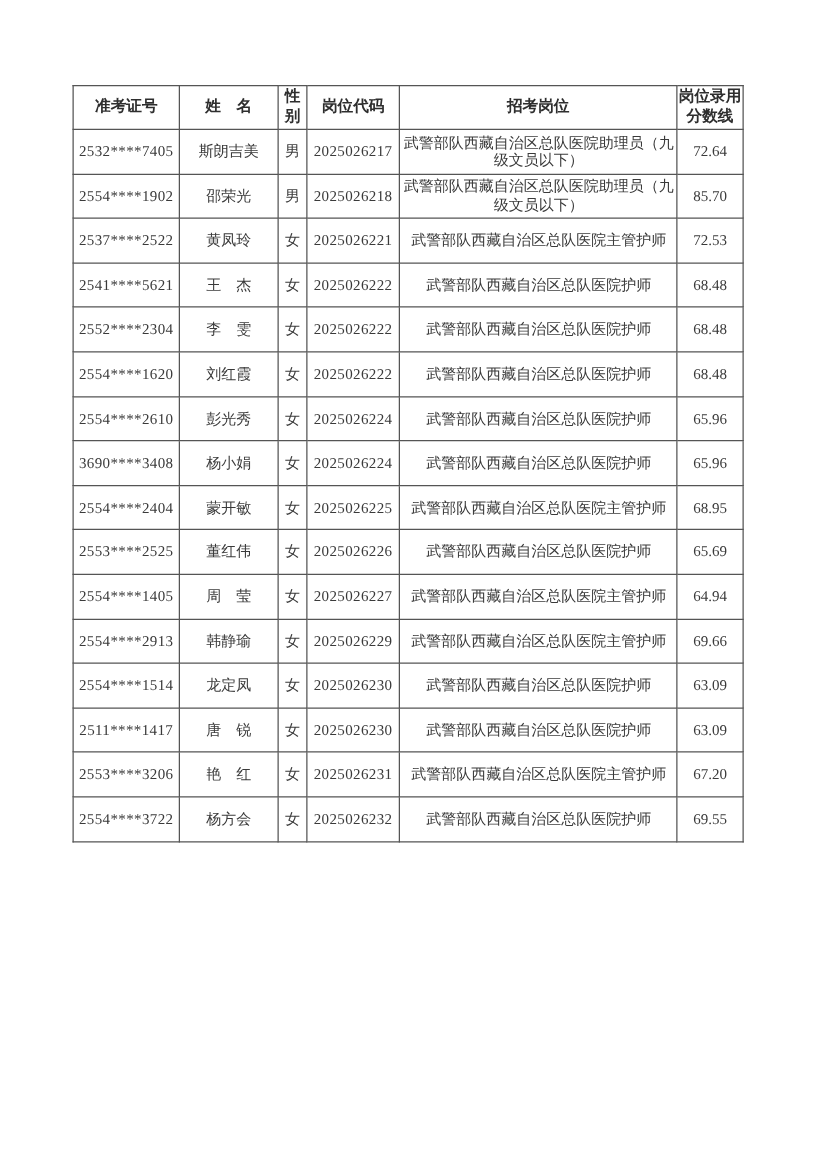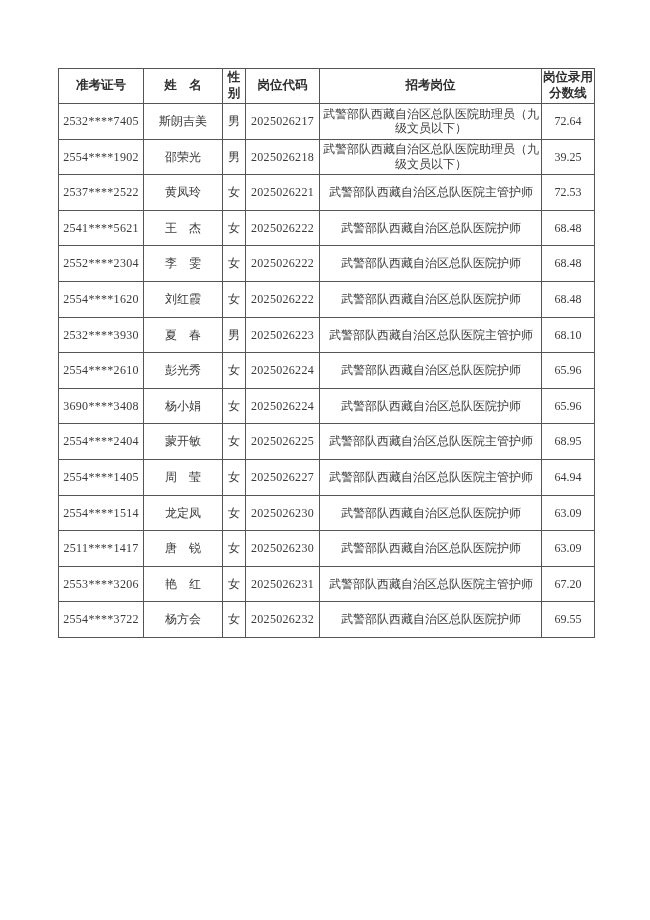--- a/index.html
+++ b/index.html
@@ -100,21 +100,21 @@
     <td class="c3">2025026217</td>
     <td class="c4">武警部队西藏自治区总队医院助理员（九级文员以下）</td>
     <td class="c5">72.64</td>
   </tr>
         <tr>
     <td class="c0">2554****1902</td>
     <td class="c1">邵荣光</td>
     <td class="c2">男</td>
     <td class="c3">2025026218</td>
     <td class="c4">武警部队西藏自治区总队医院助理员（九级文员以下）</td>
-    <td class="c5">39.25</td>
+    <td class="c5">85.70</td>
   </tr>
         <tr>
     <td class="c0">2537****2522</td>
     <td class="c1">黄凤玲</td>
     <td class="c2">女</td>
     <td class="c3">2025026221</td>
     <td class="c4">武警部队西藏自治区总队医院主管护师</td>
     <td class="c5">72.53</td>
   </tr>
         <tr>
@@ -135,28 +135,20 @@
   </tr>
         <tr>
     <td class="c0">2554****1620</td>
     <td class="c1">刘红霞</td>
     <td class="c2">女</td>
     <td class="c3">2025026222</td>
     <td class="c4">武警部队西藏自治区总队医院护师</td>
     <td class="c5">68.48</td>
   </tr>
         <tr>
-    <td class="c0">2532****3930</td>
-    <td class="c1">夏　春</td>
-    <td class="c2">男</td>
-    <td class="c3">2025026223</td>
-    <td class="c4">武警部队西藏自治区总队医院主管护师</td>
-    <td class="c5">68.10</td>
-  </tr>
-        <tr>
     <td class="c0">2554****2610</td>
     <td class="c1">彭光秀</td>
     <td class="c2">女</td>
     <td class="c3">2025026224</td>
     <td class="c4">武警部队西藏自治区总队医院护师</td>
     <td class="c5">65.96</td>
   </tr>
         <tr>
     <td class="c0">3690****3408</td>
     <td class="c1">杨小娟</td>
@@ -167,28 +159,44 @@
   </tr>
         <tr>
     <td class="c0">2554****2404</td>
     <td class="c1">蒙开敏</td>
     <td class="c2">女</td>
     <td class="c3">2025026225</td>
     <td class="c4">武警部队西藏自治区总队医院主管护师</td>
     <td class="c5">68.95</td>
   </tr>
         <tr>
+    <td class="c0">2553****2525</td>
+    <td class="c1">董红伟</td>
+    <td class="c2">女</td>
+    <td class="c3">2025026226</td>
+    <td class="c4">武警部队西藏自治区总队医院护师</td>
+    <td class="c5">65.69</td>
+  </tr>
+        <tr>
     <td class="c0">2554****1405</td>
     <td class="c1">周　莹</td>
     <td class="c2">女</td>
     <td class="c3">2025026227</td>
     <td class="c4">武警部队西藏自治区总队医院主管护师</td>
     <td class="c5">64.94</td>
   </tr>
         <tr>
+    <td class="c0">2554****2913</td>
+    <td class="c1">韩静瑜</td>
+    <td class="c2">女</td>
+    <td class="c3">2025026229</td>
+    <td class="c4">武警部队西藏自治区总队医院主管护师</td>
+    <td class="c5">69.66</td>
+  </tr>
+        <tr>
     <td class="c0">2554****1514</td>
     <td class="c1">龙定凤</td>
     <td class="c2">女</td>
     <td class="c3">2025026230</td>
     <td class="c4">武警部队西藏自治区总队医院护师</td>
     <td class="c5">63.09</td>
   </tr>
         <tr>
     <td class="c0">2511****1417</td>
     <td class="c1">唐　锐</td>

